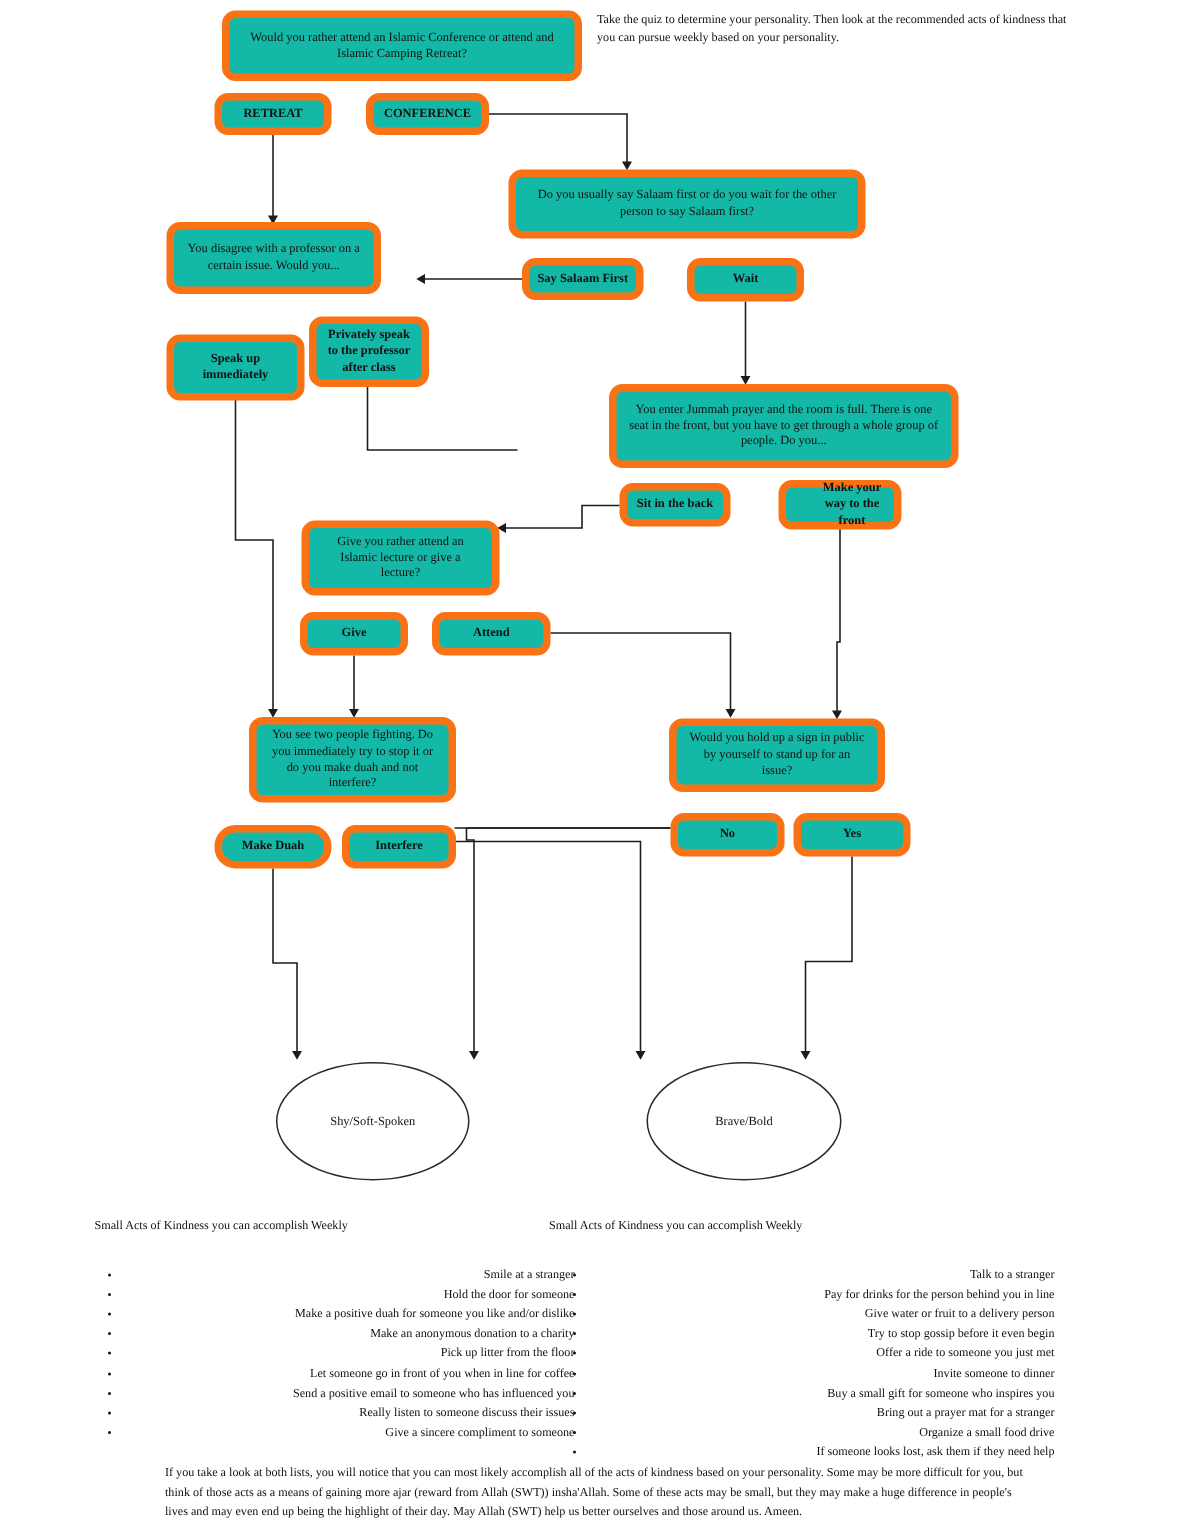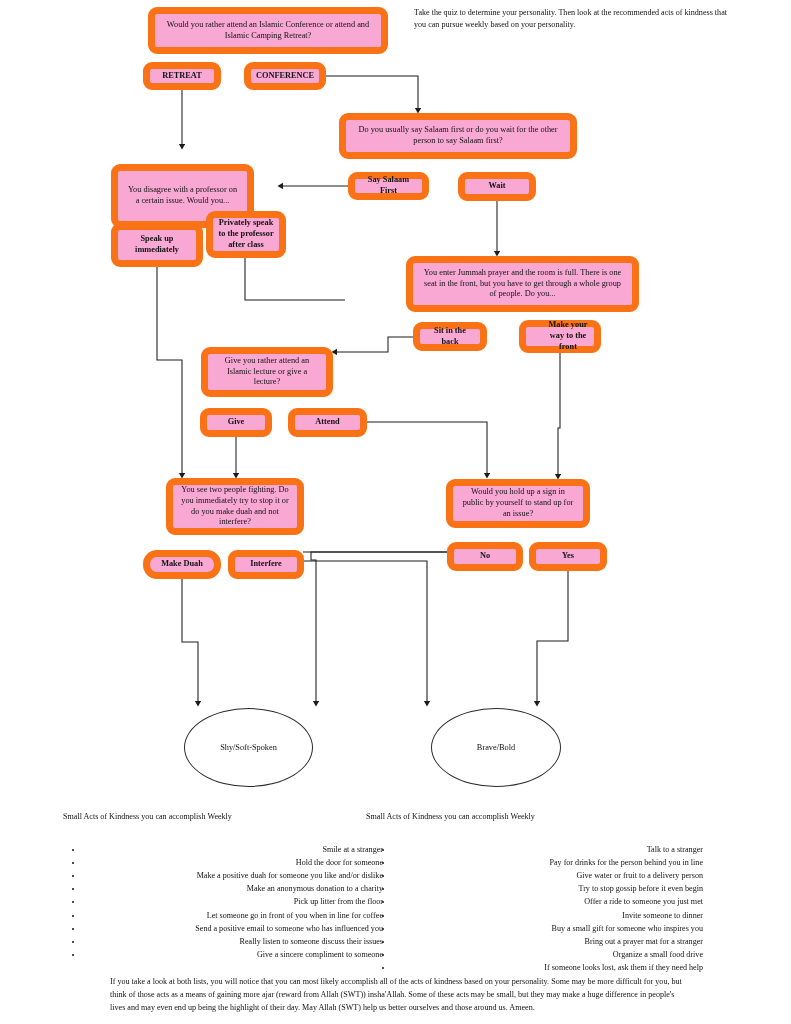--- a/index.html
+++ b/index.html
@@ -6,37 +6,37 @@
   body{
     width:791px;height:1024px;position:relative;overflow:hidden;
     font-family:"Liberation Serif","DejaVu Serif",serif;
     color:#111111;
   }
   #canvas{position:absolute;left:0;top:0;width:791px;height:1024px;}
   svg#wires{position:absolute;left:0;top:0;width:791px;height:1024px;pointer-events:none;}
 
   .node{
     position:absolute;box-sizing:border-box;
-    border:7px solid #f97316;border-radius:9px;background:#f9a8d4;
+    border:5px solid #f97316;border-radius:9px;background:#14b8a6;
     display:flex;align-items:center;justify-content:center;
     text-align:center;line-height:1.32;
   }
   .q{font-size:8.3px;font-weight:400;padding:4px 8px;}
   .q .inner{width:100%;}
   .opt{font-size:8.3px;font-weight:bold;padding:3px 5px;}
 
   .term{
     position:absolute;box-sizing:border-box;
     border:1px solid #2a2a2a;border-radius:50%;background:#ffffff;
     display:flex;align-items:center;justify-content:center;
     font-size:8.3px;text-align:right;
   }
 
   .intro{
-    position:absolute;font-size:8.1px;line-height:1.5;text-align:left;margin-left:16px;
+    position:absolute;font-size:8.1px;line-height:1.5;text-align:left;
   }
   .listhead{position:absolute;font-size:8.1px;}
   ul.acts{
     position:absolute;margin:0;padding:0 0 0 13px;
     font-size:8.1px;line-height:1.62;list-style:disc outside;text-align:right;
   }
   ul.acts li{margin:0;padding:0 0 0 2px;}
   .closing{position:absolute;font-size:8.1px;line-height:1.6;text-align:left;}
 </style>
 </head>
@@ -105,21 +105,21 @@
   </div>
 
   <div class="node opt" style="left:348px;top:172px;width:81px;height:28px;">
     <span>Say Salaam First</span>
   </div>
 
   <div class="node opt" style="left:458px;top:172px;width:78px;height:29px;">
     <span>Wait</span>
   </div>
 
-  <div class="node q" style="left:111px;top:164px;width:143px;height:64px;justify-content:center;">
+  <div class="node q" style="left:111px;top:148px;width:143px;height:48px;justify-content:center;">
     <span class="inner">You disagree with a professor on a certain issue. Would you...</span>
   </div>
 
   <div class="node opt" style="left:111px;top:223px;width:92px;height:44px;">
     <span>Speak up immediately</span>
   </div>
 
   <div class="node opt" style="left:206px;top:211px;width:80px;height:47px;">
     <span>Privately speak to the professor after class</span>
   </div>

